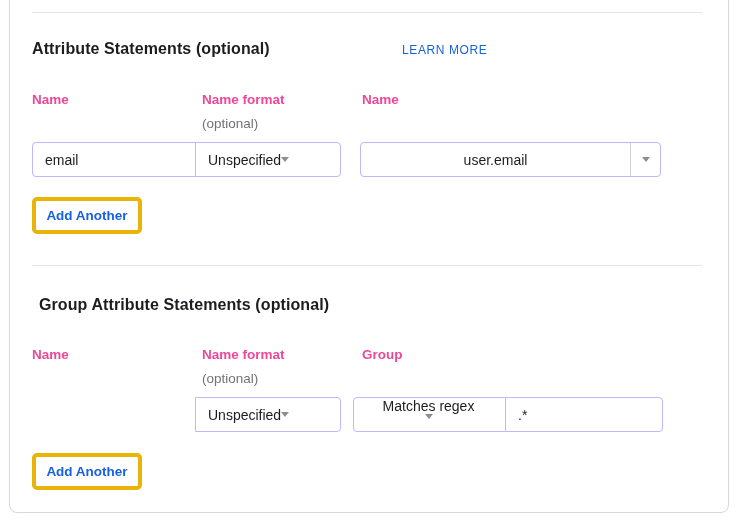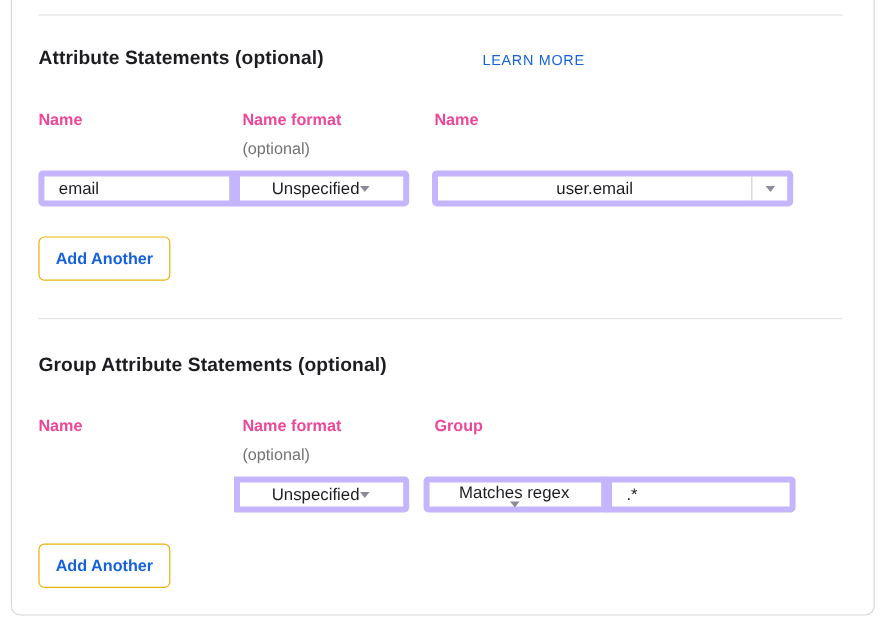--- a/index.html
+++ b/index.html
@@ -10,61 +10,61 @@
   .card { position:absolute; left:9px; top:-22px; width:720px; height:535px;
           background:#fff; border:1px solid #d7d7dc; border-radius:8px; }
 
   .divider { position:absolute; left:32px; width:670px; height:1px; background:#e3e3e8; }
   .d1 { top:12px; }
   .d2 { top:265px; }
 
   .sec-title { position:absolute; left:32px; font-size:16px; font-weight:700;
                color:#1d1d21; letter-spacing:.1px; }
   .t1 { top:40px; }
-  .t2 { top:296px; }
+  .t2 { top:296px;margin-left:7px; }
 
   .learn-more { position:absolute; top:43px; left:402px; width:300px; 
                 font-size:12px; font-weight:500; letter-spacing:.6px; color:#1662dd;
                 text-decoration:none; cursor:pointer; }
 
   .col-label { position:absolute; font-size:13.5px; font-weight:700; color:#ec4899; }
   .hint { position:absolute; font-size:13.5px; font-weight:400; color:#737373; }
 
   .r1-labels { top:92px; } .r1-hint { top:116px; }
   .r2-labels { top:347px; } .r2-hint { top:371px; }
   .c-name { left:32px; } .c-fmt { left:202px; } .c-val { left:362px; }
 
-  .ctl { position:absolute; height:30px; background:#fff;
-         border:5px solid #c4b5fd; border-radius:4px;
+  .ctl { position:absolute; height:35px; background:#fff;
+         border:1px solid #c4b5fd; border-radius:4px;
          font-size:14px; color:#1d1d21; }
   input.ctl { padding:0 12px; outline:none; }
 
   
   .f-name1 { left:32px; top:142px; width:164px; border-top-right-radius:0; border-bottom-right-radius:0; }
   .f-fmt1  { left:195px; top:142px; width:146px; border-top-left-radius:0; border-bottom-left-radius:0; }
   .f-combo { left:360px; top:142px; width:301px; display:flex; align-items:stretch; }
   .f-combo input { flex:1; border:none; outline:none; padding:0 12px; font-size:14px;
                    color:#1d1d21; background:transparent; min-width:0;
                    font-family:"Liberation Sans", sans-serif;text-align:center; }
 
   
   .f-name2 { left:32px; top:397px; width:164px; border-top-right-radius:0; border-bottom-right-radius:0; }
   .f-fmt2  { left:195px; top:397px; width:146px; border-top-left-radius:0; border-bottom-left-radius:0; }
   .f-filt  { left:353px; top:397px; width:153px; border-top-right-radius:0; border-bottom-right-radius:0;flex-direction:column; }
   .f-regex { left:505px; top:397px; width:158px; border-top-left-radius:0; border-bottom-left-radius:0; }
 
-  .select { display:flex; align-items:center; justify-content:center;
+  .select { display:flex; align-items:center; justify-content:flex-start;
             padding:0 14px 0 12px; cursor:pointer; }
   .caret { width:0; height:0; border-left:4px solid transparent;
            border-right:4px solid transparent; border-top:5px solid #8c8c96; }
   .caret-seg { width:30px; border-left:1px solid #cfcfd5; display:flex;
                align-items:center; justify-content:center; cursor:pointer; }
 
   .add-btn { position:absolute; left:32px; width:110px; height:37px;
-             background:#fff; border:1px solid #eab308; border-radius:5px;
+             background:#fff; border:4px solid #eab308; border-radius:5px;
              color:#1662dd; font-weight:700; font-size:13.5px; cursor:pointer;
              font-family:"Liberation Sans", sans-serif; }
   .b1 { top:197px; } .b2 { top:453px; }
 </style>
 </head>
 <body>
 
 <div class="page">
   <div class="card"></div>
 

